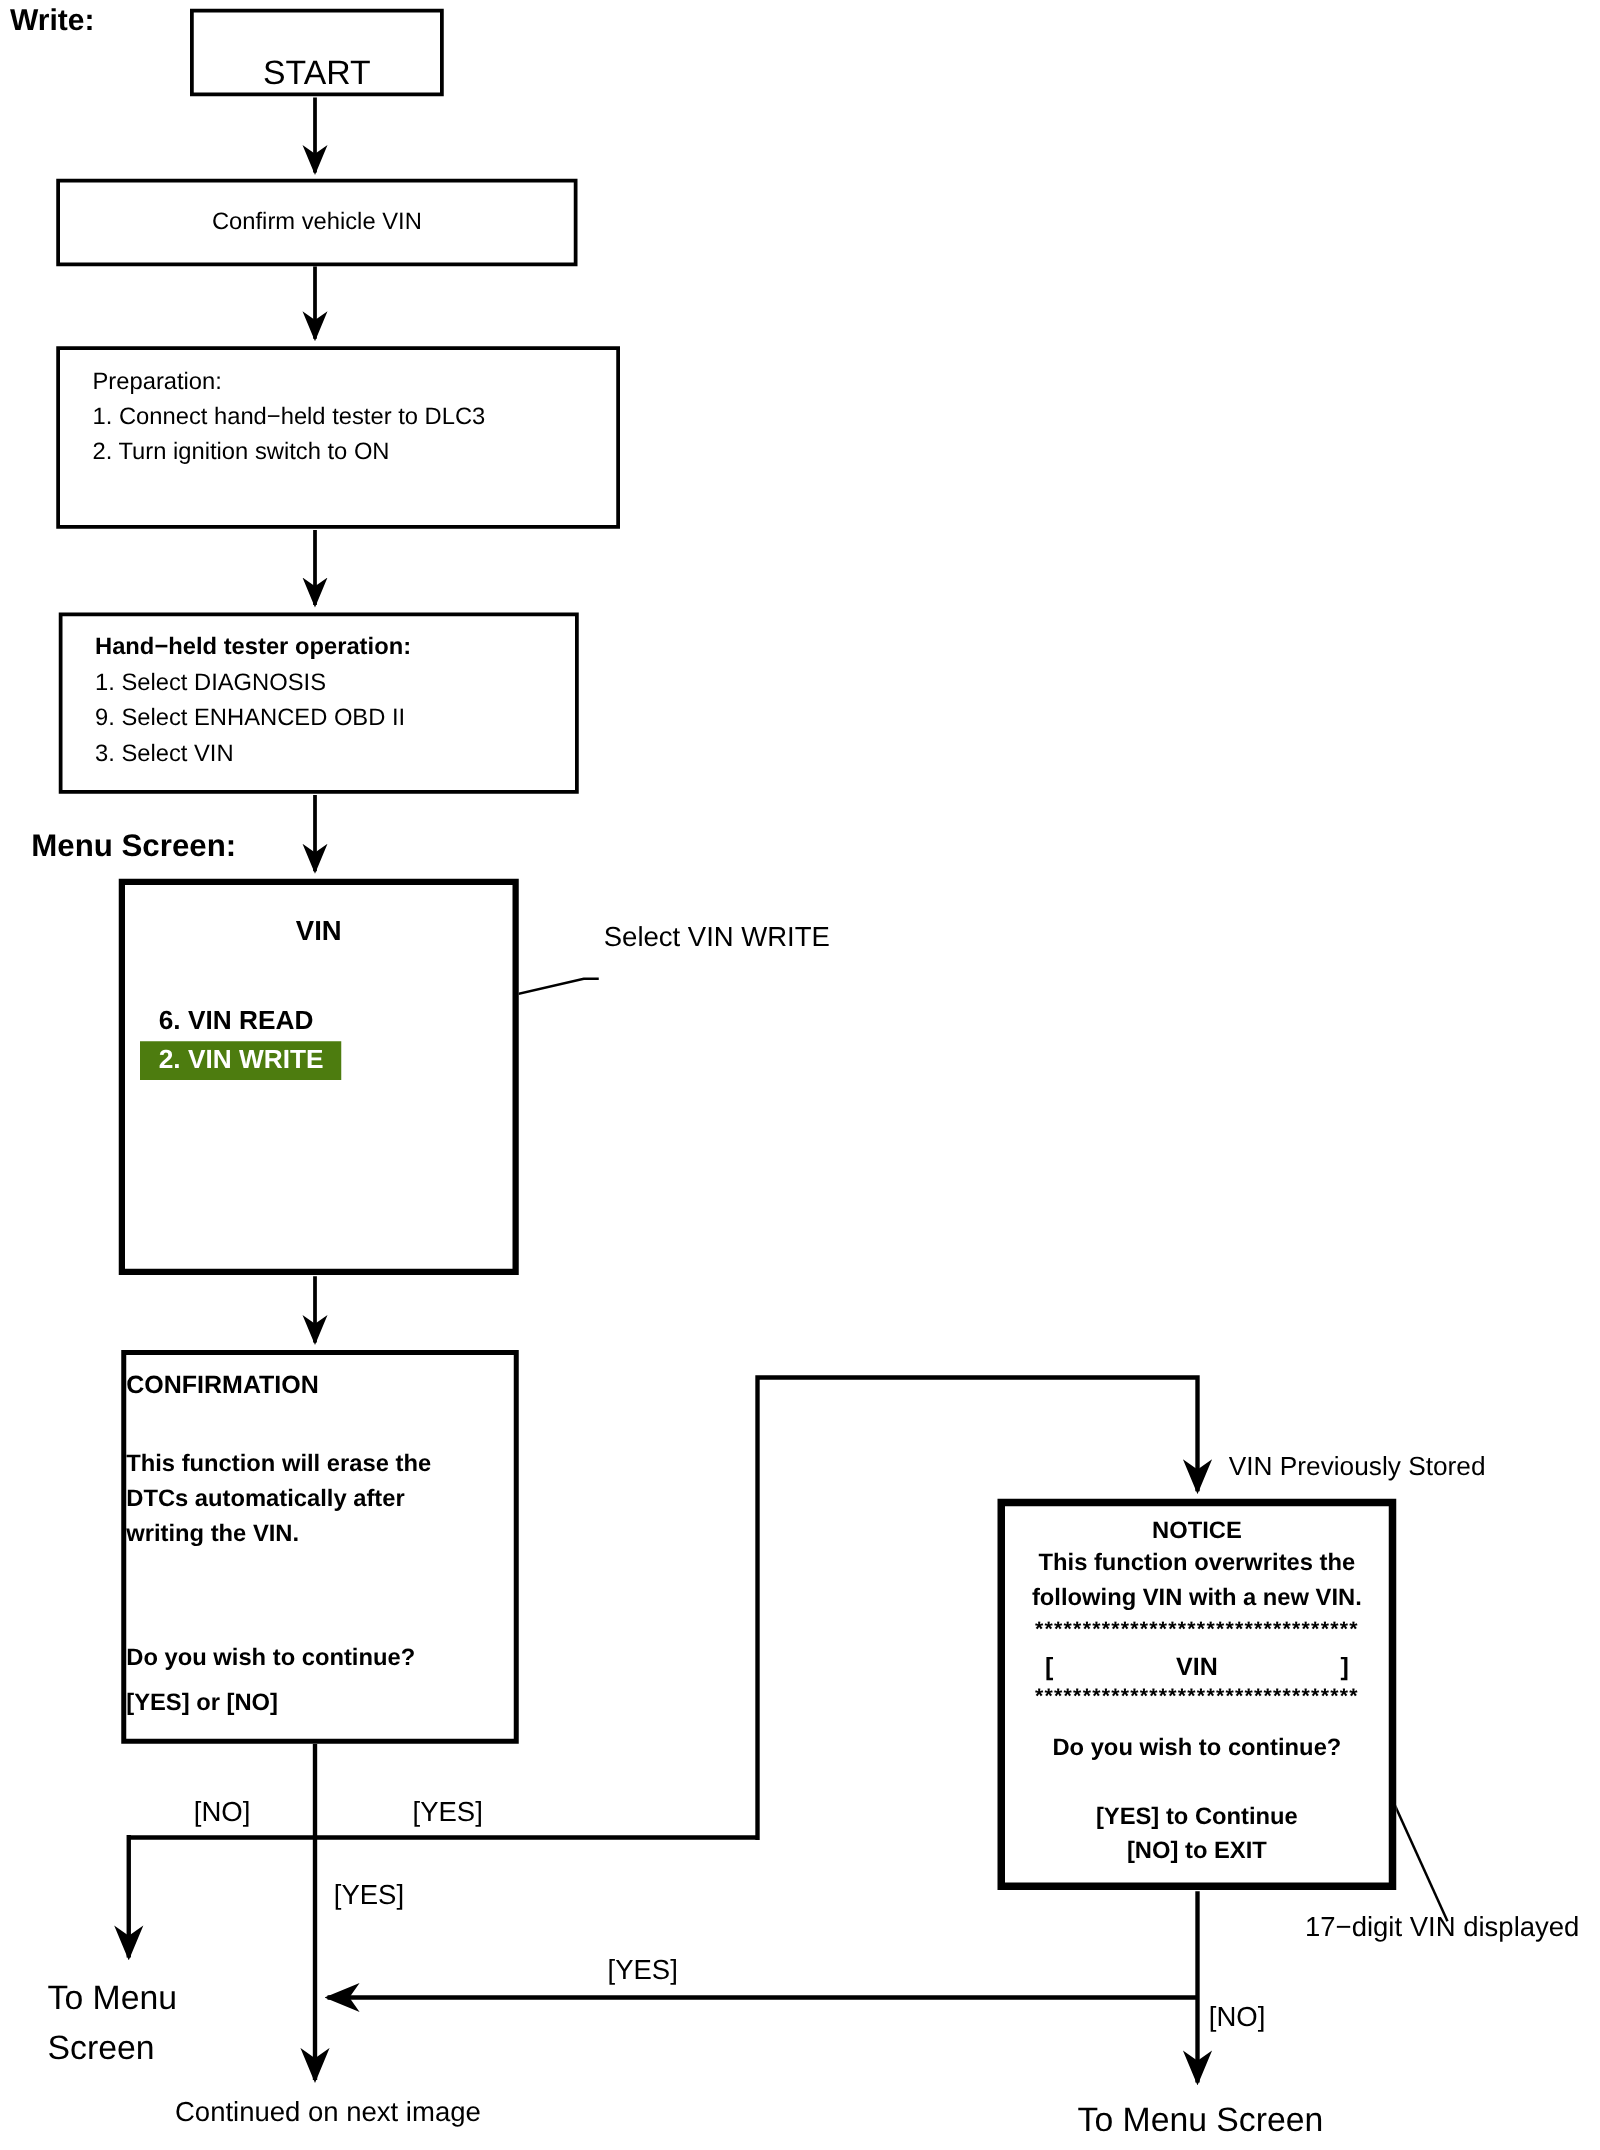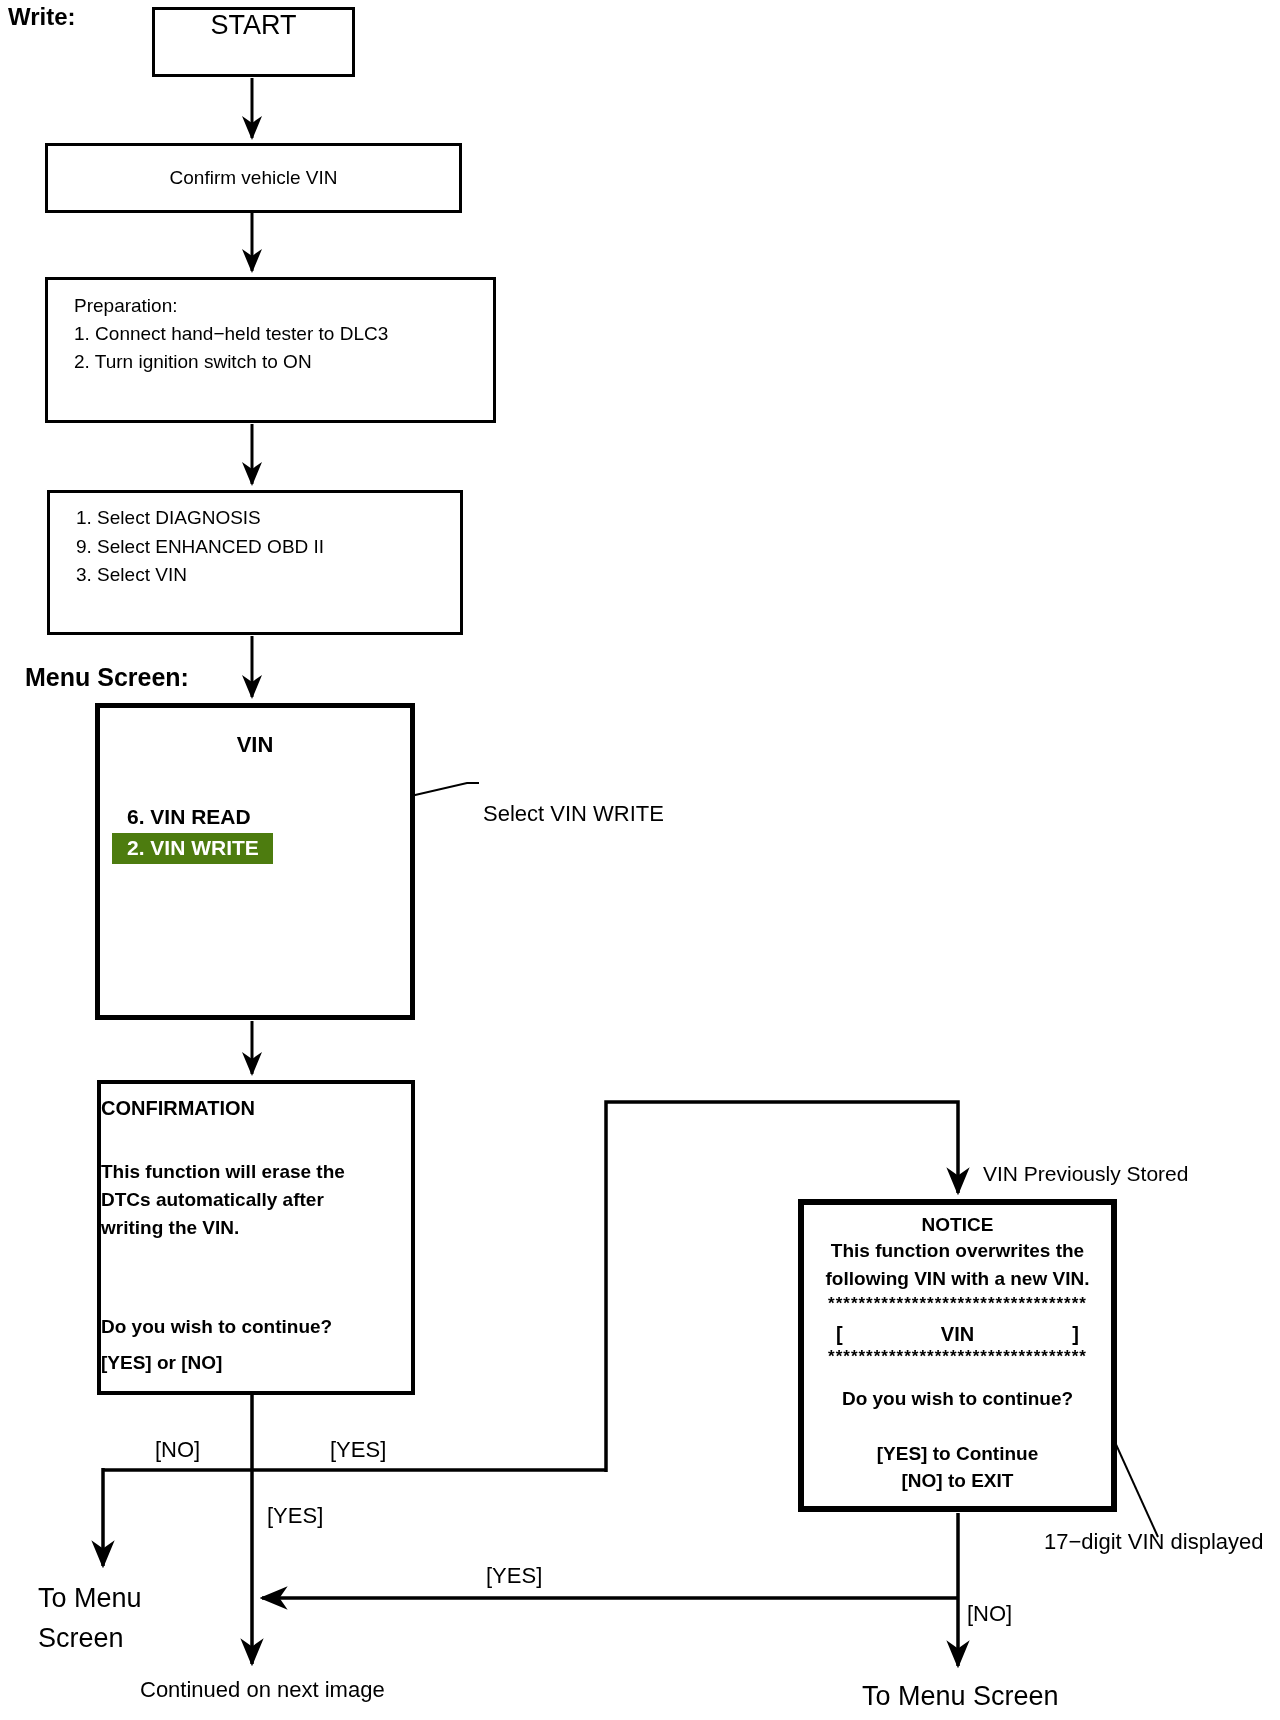--- a/index.html
+++ b/index.html
@@ -5,21 +5,21 @@
   html,body{margin:0;padding:0;background:#ffffff;}
   .canvas{
     position:relative;width:1280px;height:1720px;background:#ffffff;
     font-family:"Liberation Sans","DejaVu Sans",sans-serif;color:#000;overflow:hidden;
   }
   .lines{position:absolute;left:0;top:0;pointer-events:none;}
   .box{position:absolute;background:#fff;border:3px solid #000;box-sizing:border-box;}
   .lbl{position:absolute;white-space:nowrap;}
   .bold{font-weight:bold;}
   
-  .start{left:152px;top:7px;width:203px;height:70px;display:flex;align-items:flex-start;justify-content:center;font-size:27px;}
+  .start{left:152px;top:7px;width:203px;height:70px;display:flex;align-items:flex-end;justify-content:center;font-size:27px;}
   
   .confirm{left:45px;top:143px;width:417px;height:70px;display:flex;align-items:center;justify-content:center;font-size:19px;}
   
   .prep{left:45px;top:277px;width:451px;height:146px;padding:12px 8px 0 26px;font-size:19px;line-height:28px;}
   
   .tester{left:47px;top:490px;width:416px;height:145px;padding:11px 8px 0 26px;font-size:19px;line-height:28.5px;}
   
   .vinmenu{left:95px;top:703px;width:320px;height:317px;border-width:5px;}
   .vinmenu .ttl{text-align:center;margin-top:24px;font-size:22px;font-weight:bold;}
   .vinmenu .items{margin-top:47px;font-size:21px;font-weight:bold;line-height:24px;}
@@ -81,33 +81,34 @@
     <span>Confirm vehicle VIN</span>
   </div>
 
   <div class="box prep">
     <div>Preparation:</div>
     <div>1. Connect hand−held tester to DLC3</div>
     <div>2. Turn ignition switch to ON</div>
   </div>
 
   <div class="box tester">
+    <div class="bold">Hand−held tester operation:</div>
     <div>1. Select DIAGNOSIS</div>
     <div>9. Select ENHANCED OBD II</div>
     <div>3. Select VIN</div>
   </div>
 
   <div class="box vinmenu">
     <div class="ttl">VIN</div>
     <div class="items">
       <div class="it1">6. VIN READ</div>
       <div class="hl">2. VIN WRITE</div>
     </div>
   </div>
-  <div class="lbl" style="left:483px;top:801px;font-size:22px">Select VIN WRITE</div>
+  <div class="lbl" style="left:483px;top:737px;font-size:22px">Select VIN WRITE</div>
 
   <div class="box confbox">
     <div class="ttl">CONFIRMATION</div>
     <div class="body">
       <div>This function will erase the</div>
       <div>DTCs automatically after</div>
       <div>writing the VIN.</div>
     </div>
     <div class="q">Do you wish to continue?</div>
     <div class="opt">[YES] or [NO]</div>

